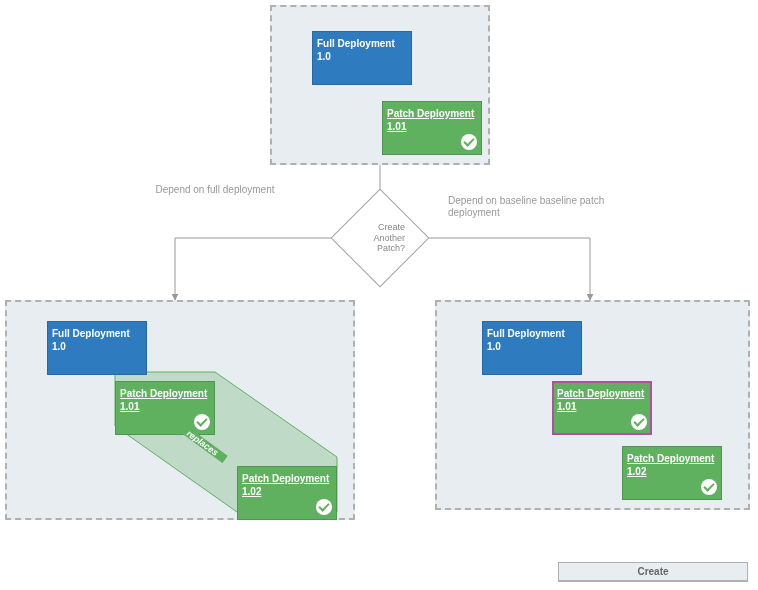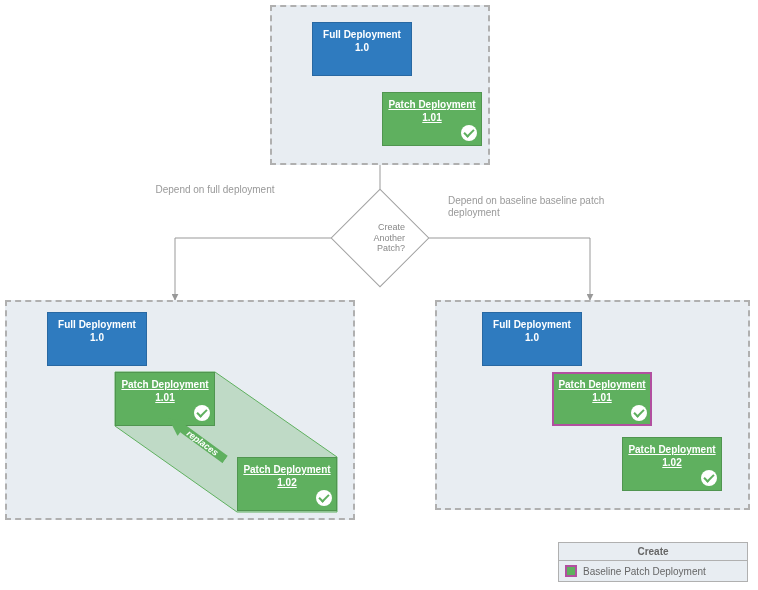--- a/index.html
+++ b/index.html
@@ -13,27 +13,28 @@
     position: relative;
     color: #333;
   }
   .panel {
     position: absolute;
     border: 2px dashed #b0b0b0;
     background: #e8edf2;
   }
   .node {
     position: absolute;
-    text-align: center;
+    text-align: left;
     font-size: 10px;
     font-weight: bold;
     line-height: 1.25;
     padding: 6px 4px;
     color: #fff;
     border: 1px solid rgba(0,0,0,0.15);
+    margin-top: 9px;
   }
   .node-full { background: #2f7bbf; }
   .node-patch { background: #5fb05f; text-decoration: underline; }
   .node-patch.baseline {
     outline: 2px solid #b24fa0;
     outline-offset: -2px;
   }
   .node .label { display: block; }
   .node .ver { display: block; }
   .check {
@@ -219,17 +220,13 @@
   </div>
   <div class="node node-patch" style="left:185px; top:135px; width:100px; height:54px;">
     <span class="label">Patch Deployment</span>
     <span class="ver">1.02</span>
     <span class="check"></span>
   </div>
 </div>
 
 <div class="legend">
   <div class="legend-title">Create</div>
-  <div class="legend-row">
-    <span class="legend-swatch"></span>
-    <span>Baseline Patch Deployment</span>
-  </div>
 </div>
 
 </body></html>

